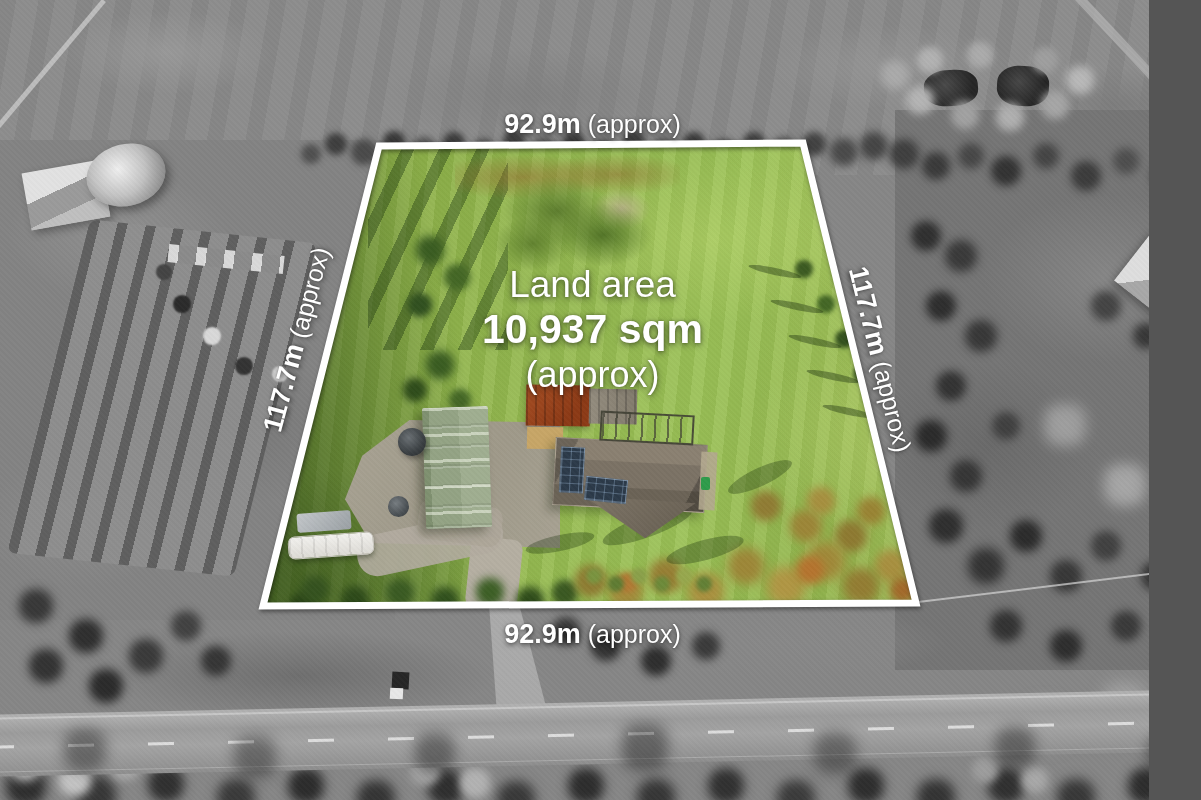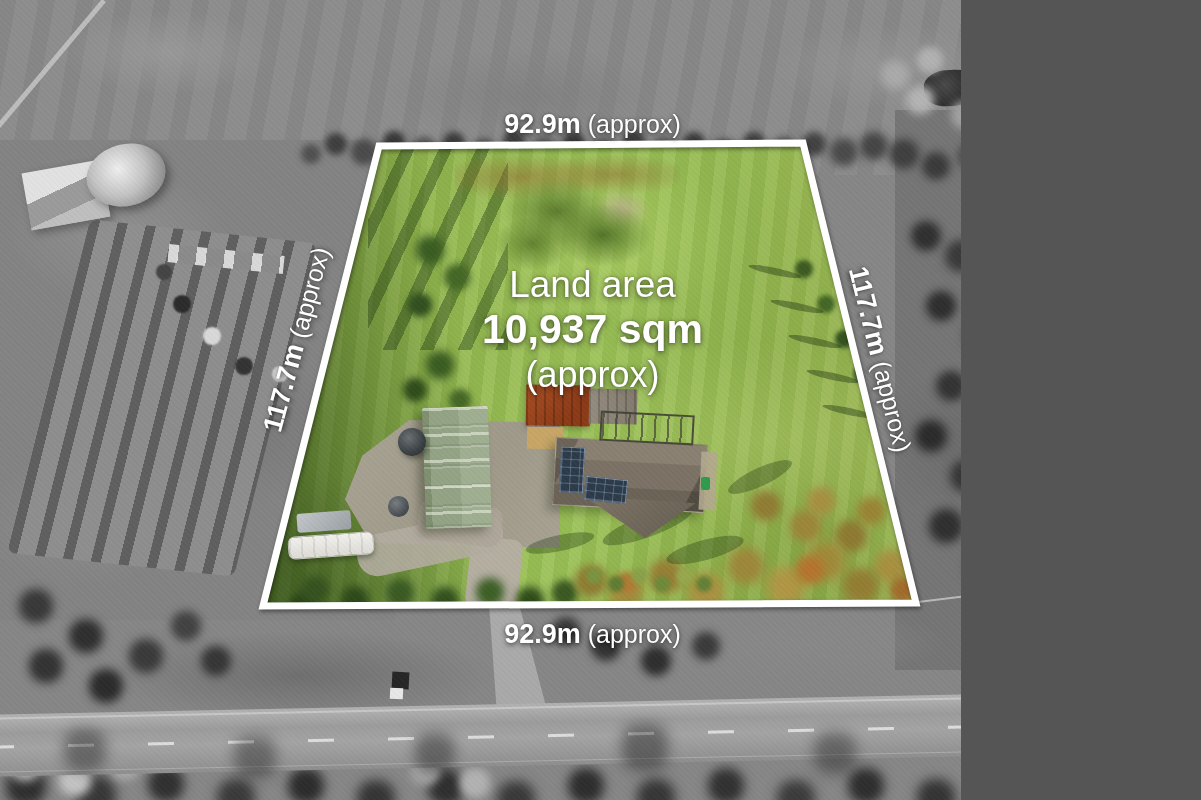--- a/index.html
+++ b/index.html
@@ -1,16 +1,16 @@
 <!DOCTYPE html>
 <html><head>
 <meta charset="utf-8">
 <style>
   html,body{margin:0;padding:0;background:#555;}
-  .stage{position:relative;width:961px;height:800px;overflow:hidden;
+  .stage{position:relative;width:1149px;height:800px;overflow:hidden;
          font-family:"Liberation Sans","DejaVu Sans",sans-serif;background:#868686;}
   .stage *{position:absolute;box-sizing:border-box;}
 
   
   .gs{inset:0;}
   .gs-top{left:0;top:0;width:1201px;height:175px;background:#8d8d8d;
     background-image:
       radial-gradient(150px 60px at 14% 30%, #989898, transparent 70%),
       radial-gradient(200px 70px at 44% 55%, #818181, transparent 70%),
       radial-gradient(170px 60px at 74% 38%, #949494, transparent 70%),

